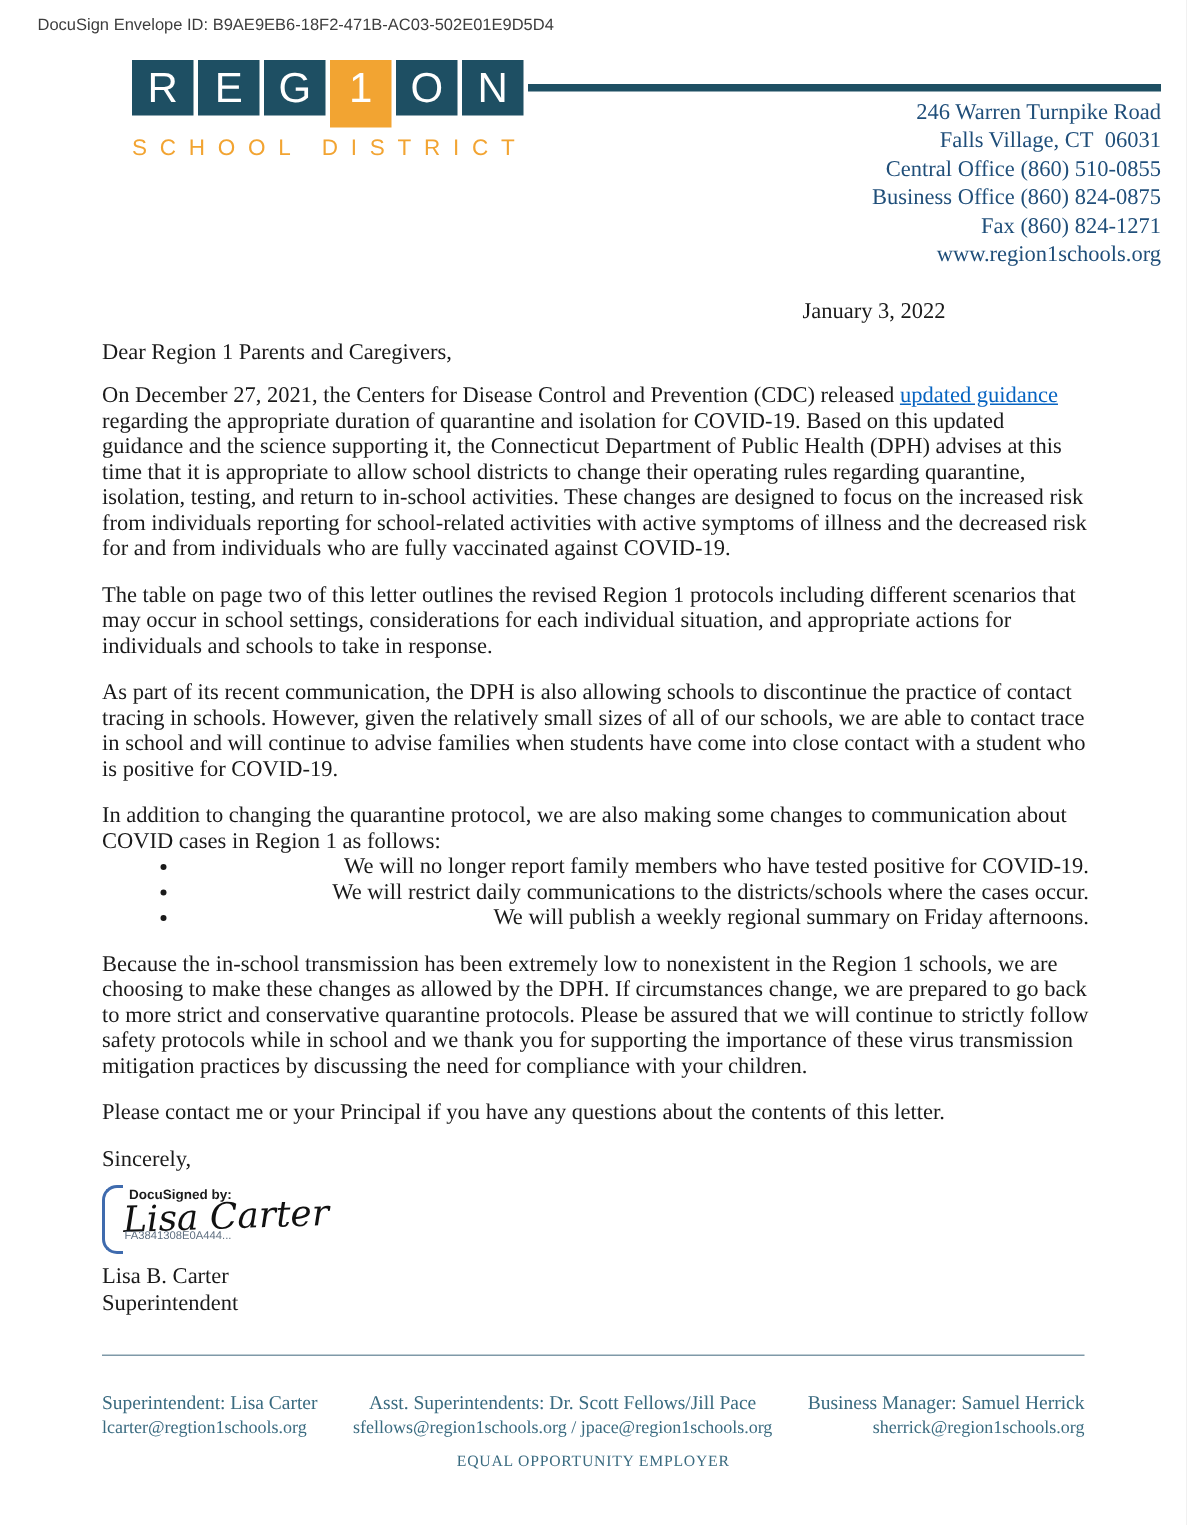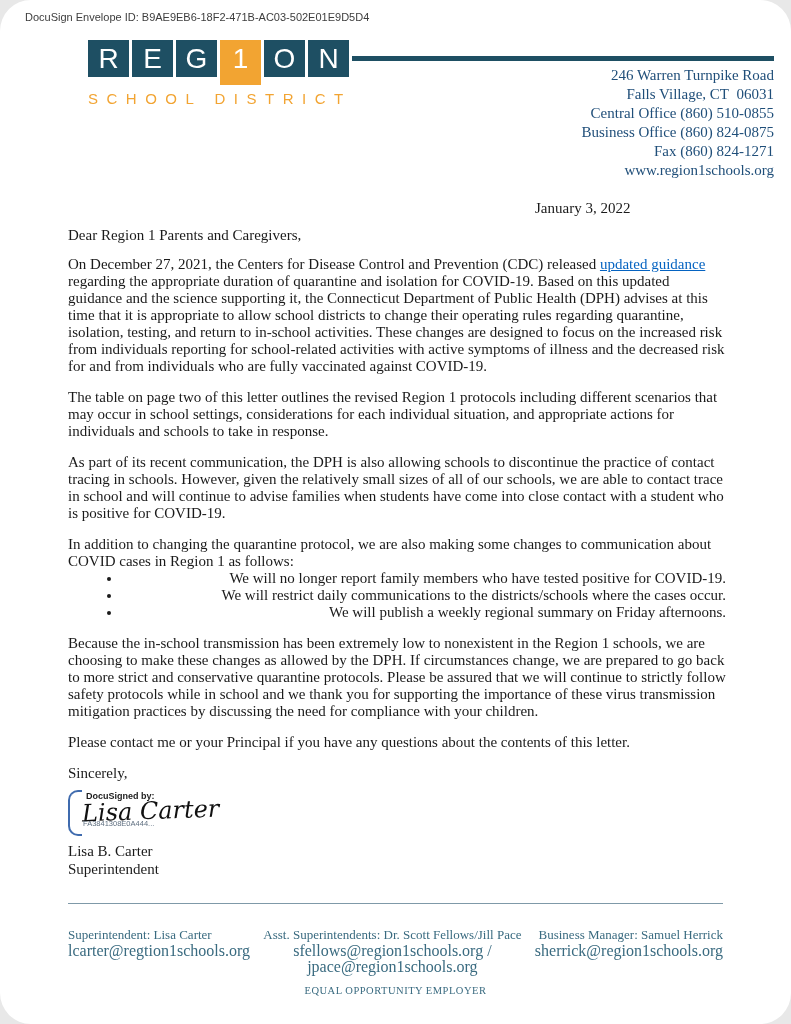--- a/index.html
+++ b/index.html
@@ -6,21 +6,20 @@
   html, body { background: #e8e8e8; }
   .page {
     position: relative;
     width: 791px;
     height: 1024px;
     background: #ffffff;
     margin: 0 auto;
     font-family: "Liberation Serif", serif;
     color: #1a1a1a;
     overflow: hidden;
-    border-radius: 31px;
   }
   .envelope-id {
     position: absolute;
     left: 25px;
     top: 11px;
     font-family: "Liberation Sans", sans-serif;
     font-size: 11px;
     color: #3d3d3d;
   }
   
@@ -111,21 +110,21 @@
   
   .footer {
     position: absolute;
     left: 68px; right: 68px; top: 903px;
     border-top: 1px solid #7f99a8;
     padding-top: 23px;
     color: #3a6b80;
   }
   .footer-cols { display: flex; justify-content: space-between; }
   .fcol { font-size: 13px; line-height: 16px; }
-  .fcol .femail { font-size: 16px; }
+  .fcol .femail { font-size: 12px; }
   .fcol.c1 { text-align: left; }
   .fcol.c2 { text-align: center; }
   .fcol.c3 { text-align: right; }
   .eeo {
     margin-top: 10px;
     text-align: center;
     font-size: 10.5px;
     letter-spacing: 0.5px;
   }
 </style>

